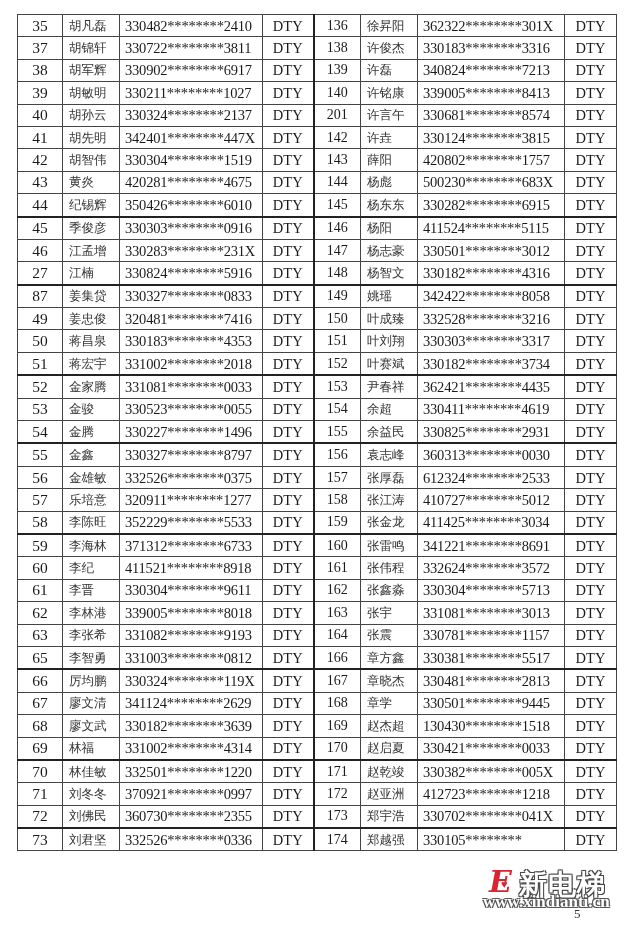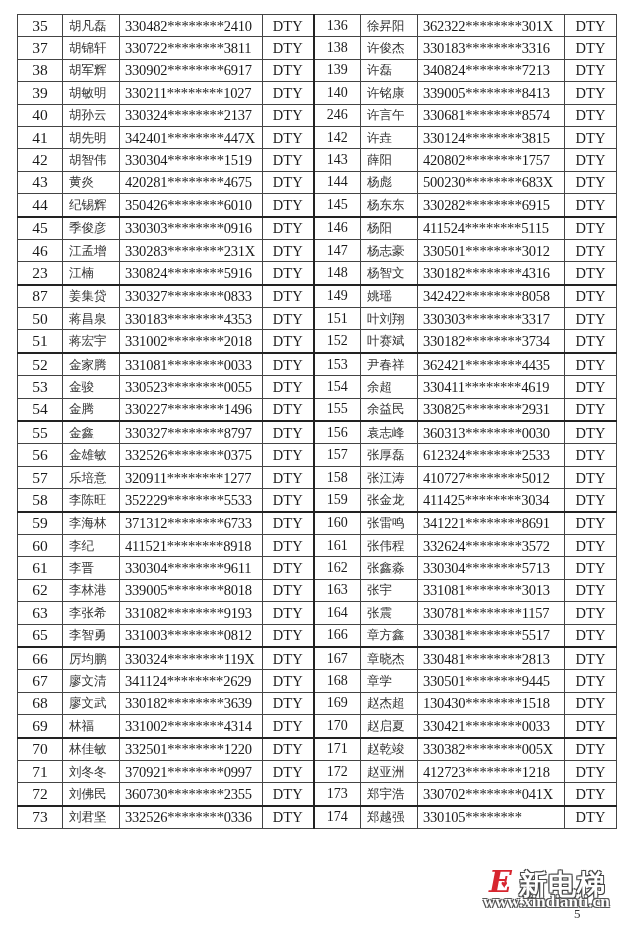--- a/index.html
+++ b/index.html
@@ -89,21 +89,21 @@
         <td class="num-r sep">140</td>
         <td class="name">许铭康</td>
         <td class="id">339005********8413</td>
         <td class="type">DTY</td>
       </tr>
       <tr>
         <td class="num">40</td>
         <td class="name">胡孙云</td>
         <td class="id">330324********2137</td>
         <td class="type">DTY</td>
-        <td class="num-r sep">246</td>
+        <td class="num-r sep">201</td>
         <td class="name">许言午</td>
         <td class="id">330681********8574</td>
         <td class="type">DTY</td>
       </tr>
       <tr>
         <td class="num">41</td>
         <td class="name">胡先明</td>
         <td class="id">342401********447X</td>
         <td class="type">DTY</td>
         <td class="num-r sep">142</td>
@@ -155,37 +155,47 @@
         <td class="num">46</td>
         <td class="name">江孟增</td>
         <td class="id">330283********231X</td>
         <td class="type">DTY</td>
         <td class="num-r sep">147</td>
         <td class="name">杨志豪</td>
         <td class="id">330501********3012</td>
         <td class="type">DTY</td>
       </tr>
       <tr>
-        <td class="num">23</td>
+        <td class="num">27</td>
         <td class="name">江楠</td>
         <td class="id">330824********5916</td>
         <td class="type">DTY</td>
         <td class="num-r sep">148</td>
         <td class="name">杨智文</td>
         <td class="id">330182********4316</td>
         <td class="type">DTY</td>
       </tr>
       <tr class="thick">
         <td class="num">87</td>
         <td class="name">姜集贷</td>
         <td class="id">330327********0833</td>
         <td class="type">DTY</td>
         <td class="num-r sep">149</td>
         <td class="name">姚瑶</td>
         <td class="id">342422********8058</td>
+        <td class="type">DTY</td>
+      </tr>
+      <tr>
+        <td class="num">49</td>
+        <td class="name">姜忠俊</td>
+        <td class="id">320481********7416</td>
+        <td class="type">DTY</td>
+        <td class="num-r sep">150</td>
+        <td class="name">叶成臻</td>
+        <td class="id">332528********3216</td>
         <td class="type">DTY</td>
       </tr>
       <tr>
         <td class="num">50</td>
         <td class="name">蒋昌泉</td>
         <td class="id">330183********4353</td>
         <td class="type">DTY</td>
         <td class="num-r sep">151</td>
         <td class="name">叶刘翔</td>
         <td class="id">330303********3317</td>

